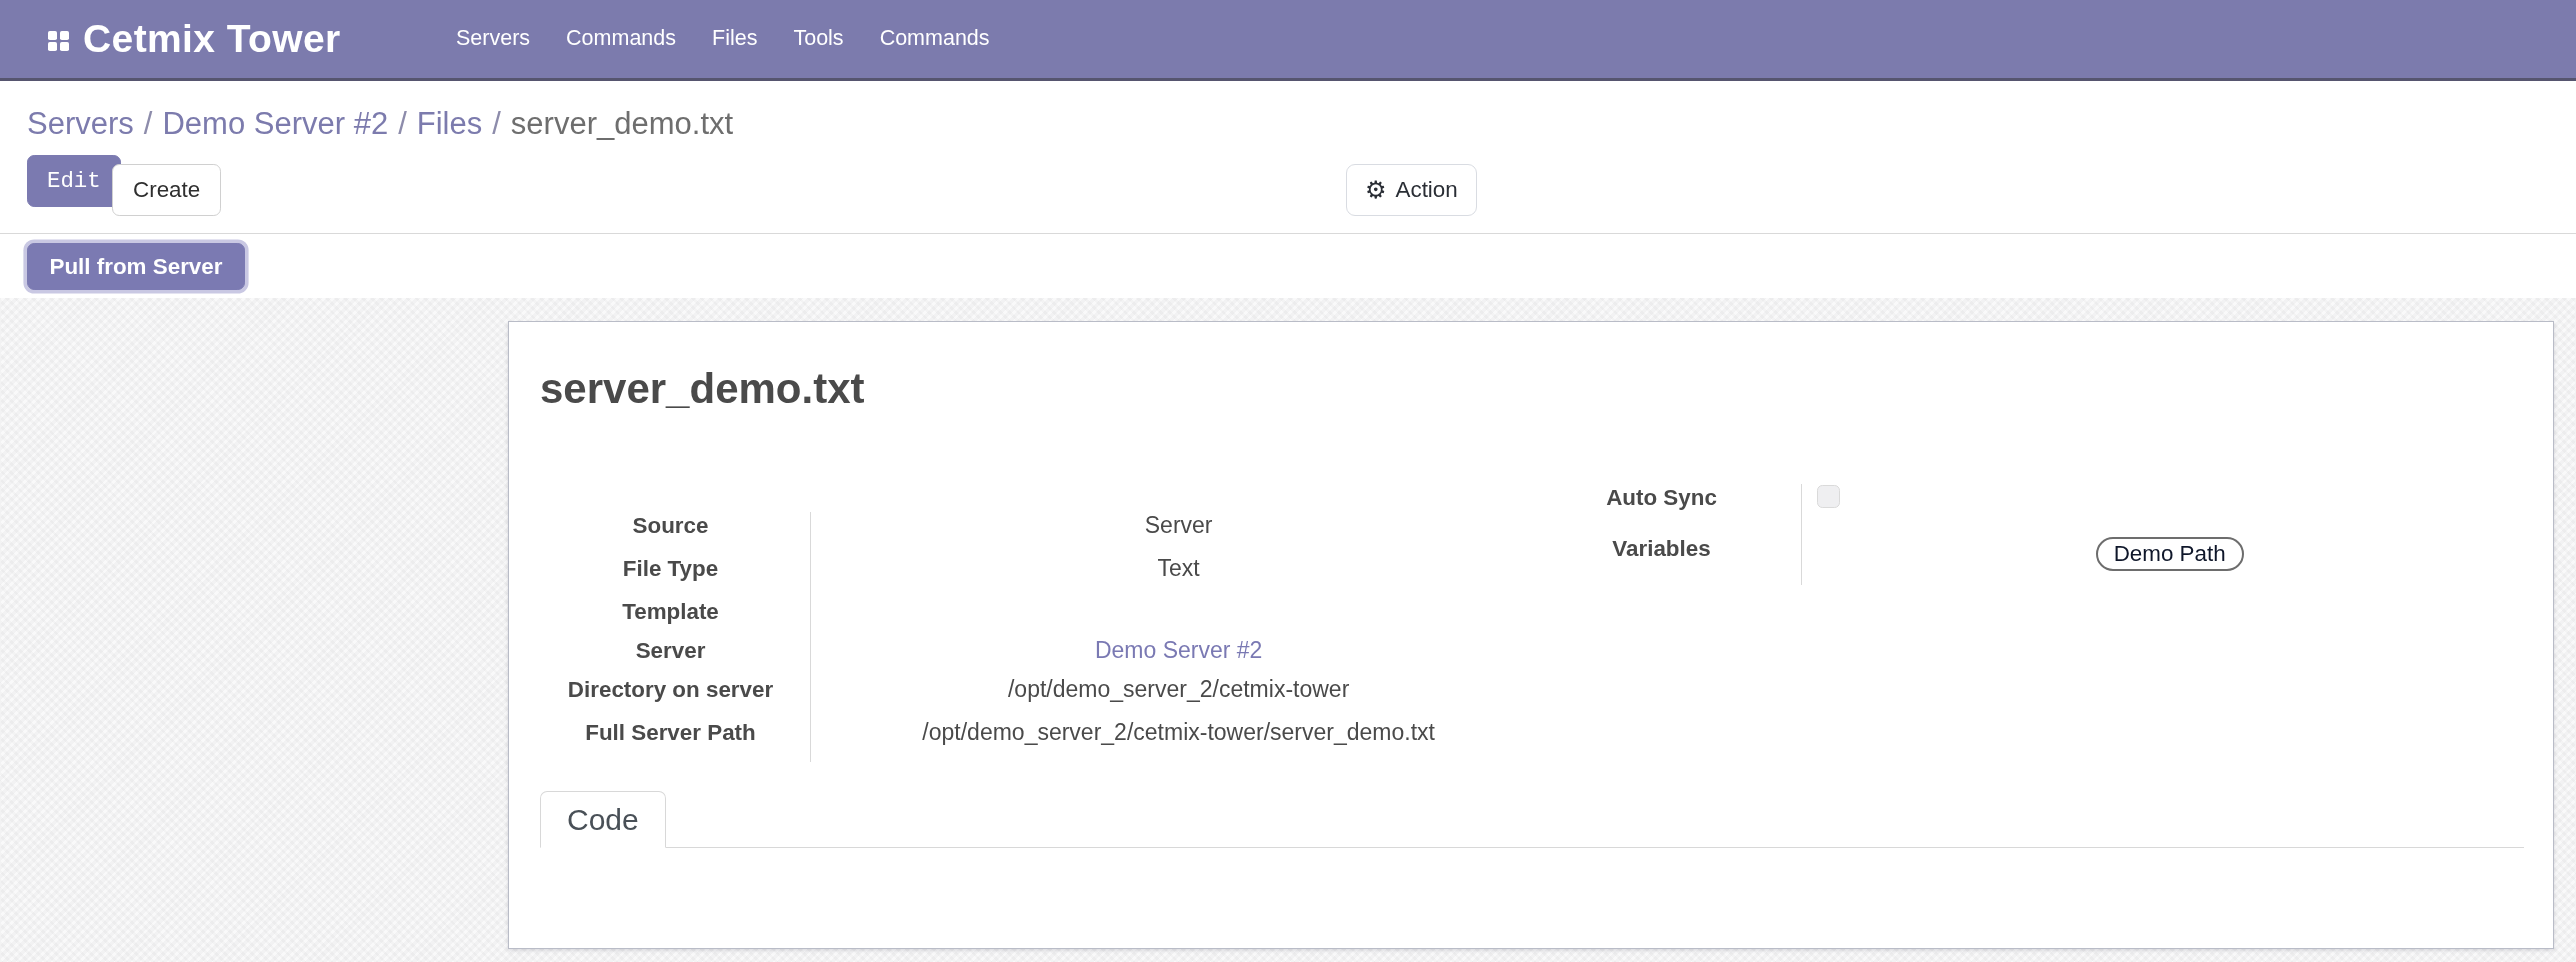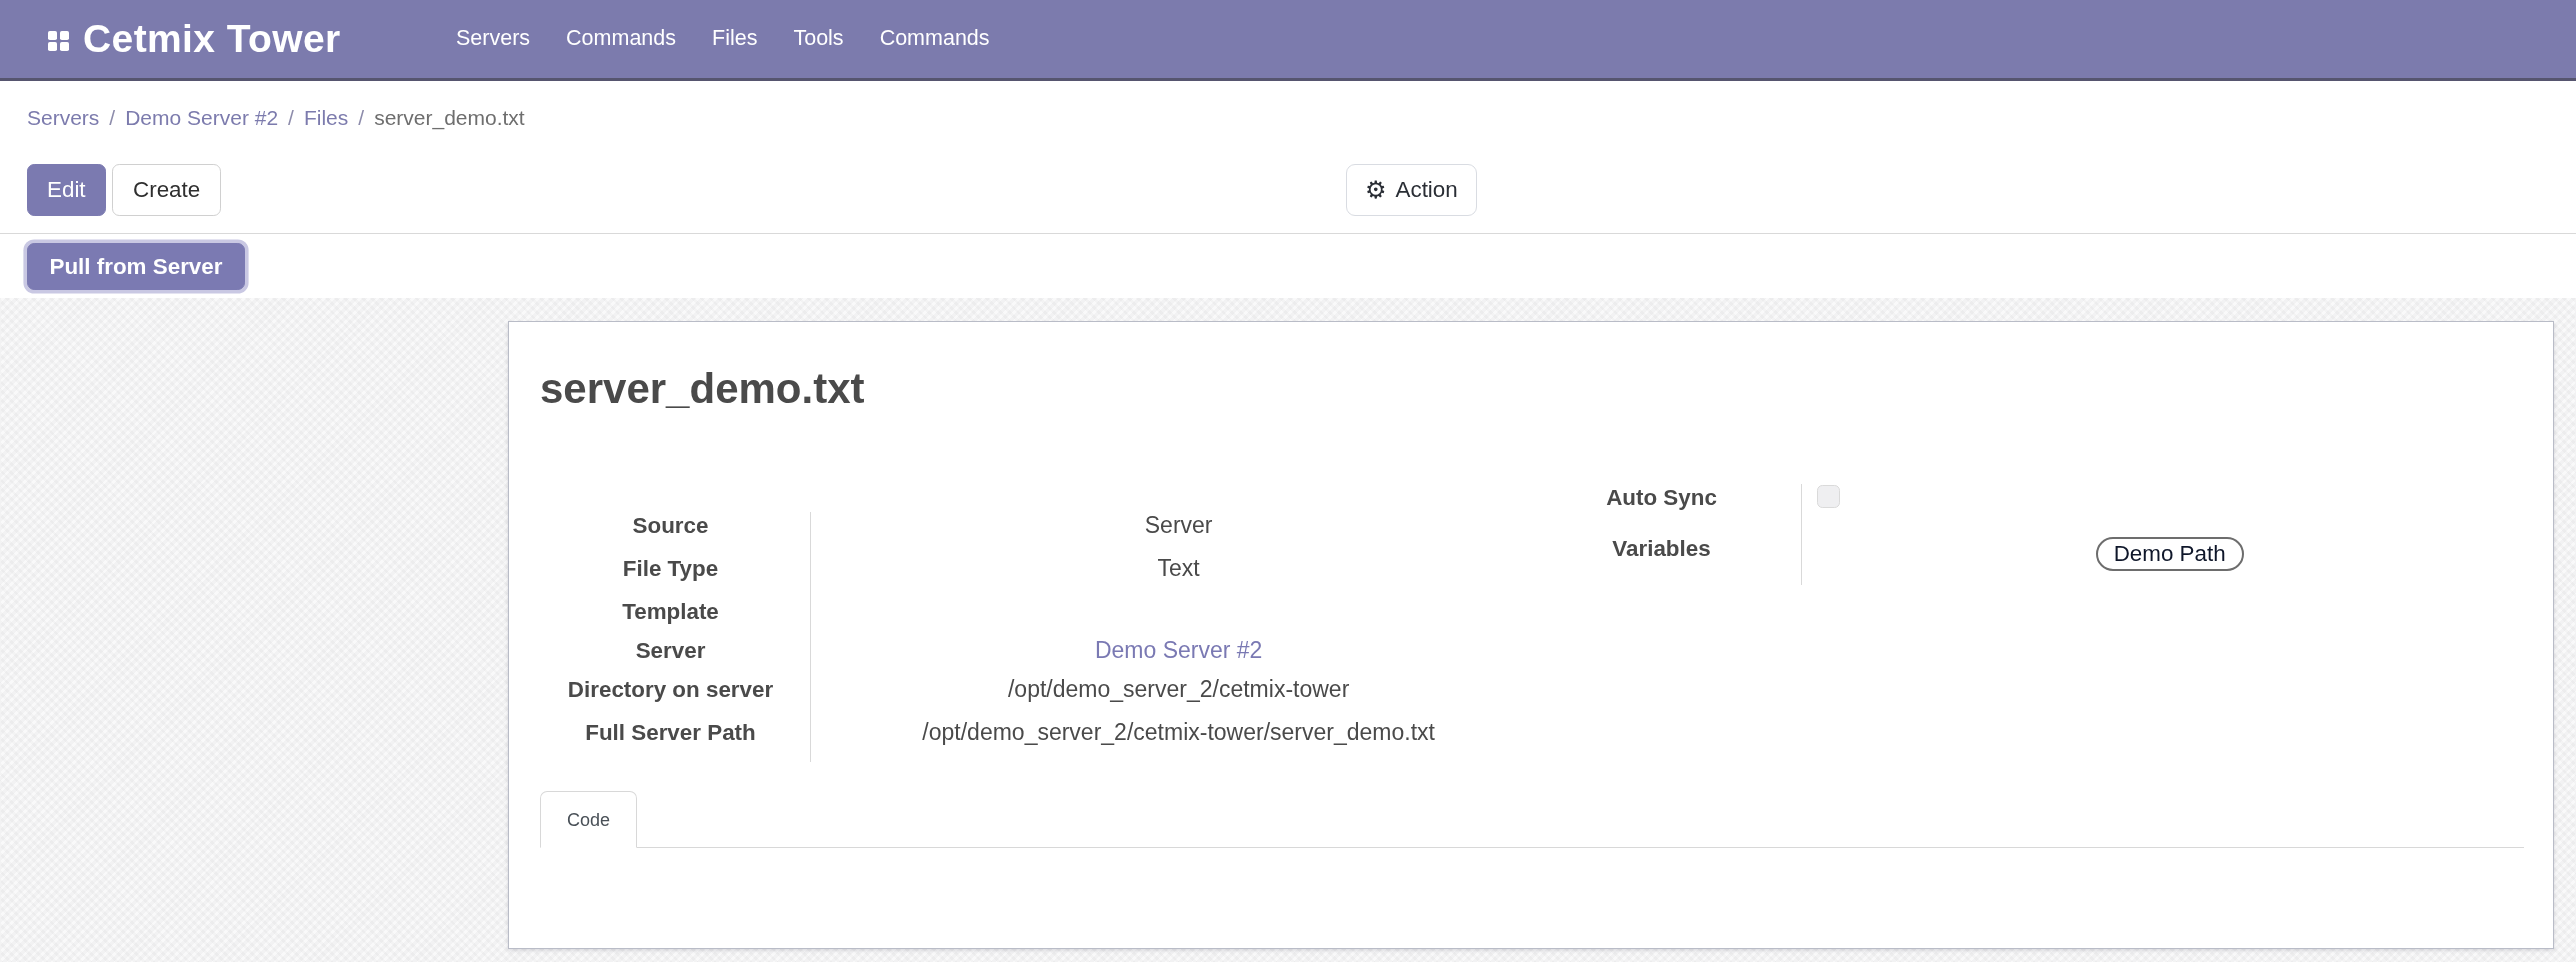--- a/index.html
+++ b/index.html
@@ -17,28 +17,28 @@
   .apps-icon{position:absolute;left:48px;top:30.5px;width:21.5px;height:20.6px;
     display:grid;grid-template-columns:9px 9px;grid-template-rows:9px 9px;gap:2.7px;cursor:pointer;}
   .apps-icon span{background:#ffffff;border-radius:1.8px;display:block;}
   .brand{position:absolute;left:83px;top:0;height:77px;line-height:77px;
     font-size:39px;font-weight:600;color:#ffffff;letter-spacing:0.4px;cursor:pointer;}
   .navmenu{position:absolute;left:456px;top:0;height:77px;display:flex;align-items:center;gap:36px;}
   .navmenu .nav-item{font-size:21.5px;color:#ffffff;cursor:pointer;white-space:nowrap;}
   
   .control-panel{position:absolute;left:0;top:81px;width:2576px;height:153px;box-sizing:border-box;
     background:#ffffff;border-bottom:0.9px solid #d9d9d9;}
-  .breadcrumb{position:absolute;left:27px;top:25px;font-size:21px;white-space:nowrap;}
+  .breadcrumb{position:absolute;left:27px;top:25px;font-size:31px;white-space:nowrap;}
   .breadcrumb .bc-link{color:#7c7bad;cursor:pointer;text-decoration:none;}
   .breadcrumb .bc-sep{color:#8d8cab;padding:0 10px;}
   .breadcrumb .bc-current{color:#6e6e6e;}
   .btn{box-sizing:border-box;display:inline-flex;align-items:center;justify-content:center;
     font-size:22.4px;border-radius:7.2px;cursor:pointer;white-space:nowrap;}
-  .btn-edit{position:absolute;left:27px;top:83px;height:52px;padding:0 19px;
-    background:#7b7ab0;color:#ffffff;border:0.9px solid #7b7ab0;}
+  .btn-edit{position:absolute;left:27px;top:74px;height:52px;padding:0 19px;
+    background:#7b7ab0;color:#ffffff;border:0.9px solid #7b7ab0;font-family:Liberation Mono, monospace;}
   .btn-create{position:absolute;left:112px;top:83px;height:52px;padding:0 20px;
     background:#ffffff;color:#2f2f2f;border:0.9px solid #d0d0d0;}
   .btn-action{position:absolute;left:1346px;top:83px;height:52px;padding:0 18px;
     background:#ffffff;color:#2a2e35;border:0.9px solid #d9dce2;border-radius:9px;gap:9px;}
   .gear{font-size:24px;line-height:1;color:#2a2e35;}
   
   .pull-strip{position:absolute;left:0;top:234px;width:2576px;height:64px;background:#ffffff;}
   .btn-pull{position:absolute;left:27px;top:9px;height:47px;padding:0 21.5px;
     background:#7b7ab2;color:#ffffff;font-weight:600;border:0.9px solid #7b7ab2;
     box-shadow:0 0 0 3.6px #c9c8e3;}
@@ -64,21 +64,21 @@
   .o-link{color:#7a79b3;cursor:pointer;text-decoration:none;}
   .checkbox{width:23px;height:23px;box-sizing:border-box;border:0.9px solid #dadada;
     border-radius:5.4px;background:#efeff1;margin-top:0.9px;cursor:default;}
   .tag-pill{display:inline-block;box-sizing:border-box;margin-top:1.8px;padding:0.9px 16px 2.7px 16px;
     border:2.7px solid #6d6d6d;border-radius:18px;color:#0f172a;font-size:22.4px;line-height:27px;}
   
   .notebook{position:absolute;left:31px;right:29px;top:469px;}
   .tabs{display:flex;border-bottom:0.9px solid #d8d8d8;}
   .tab{box-sizing:border-box;height:57px;line-height:56px;padding:0 26px;margin-bottom:-0.9px;
     background:#ffffff;border:0.9px solid #d8d8d8;border-bottom:0.9px solid #ffffff;
-    border-radius:7.2px 7.2px 0 0;font-size:18px;color:#495057;cursor:pointer;}
+    border-radius:7.2px 7.2px 0 0;font-size:30px;color:#495057;cursor:pointer;}
 </style>
 </head>
 <body>
 
 <div class="screen">
 
   <div class="topnav">
     <div class="apps-icon">
       <span></span>
         <span></span>

